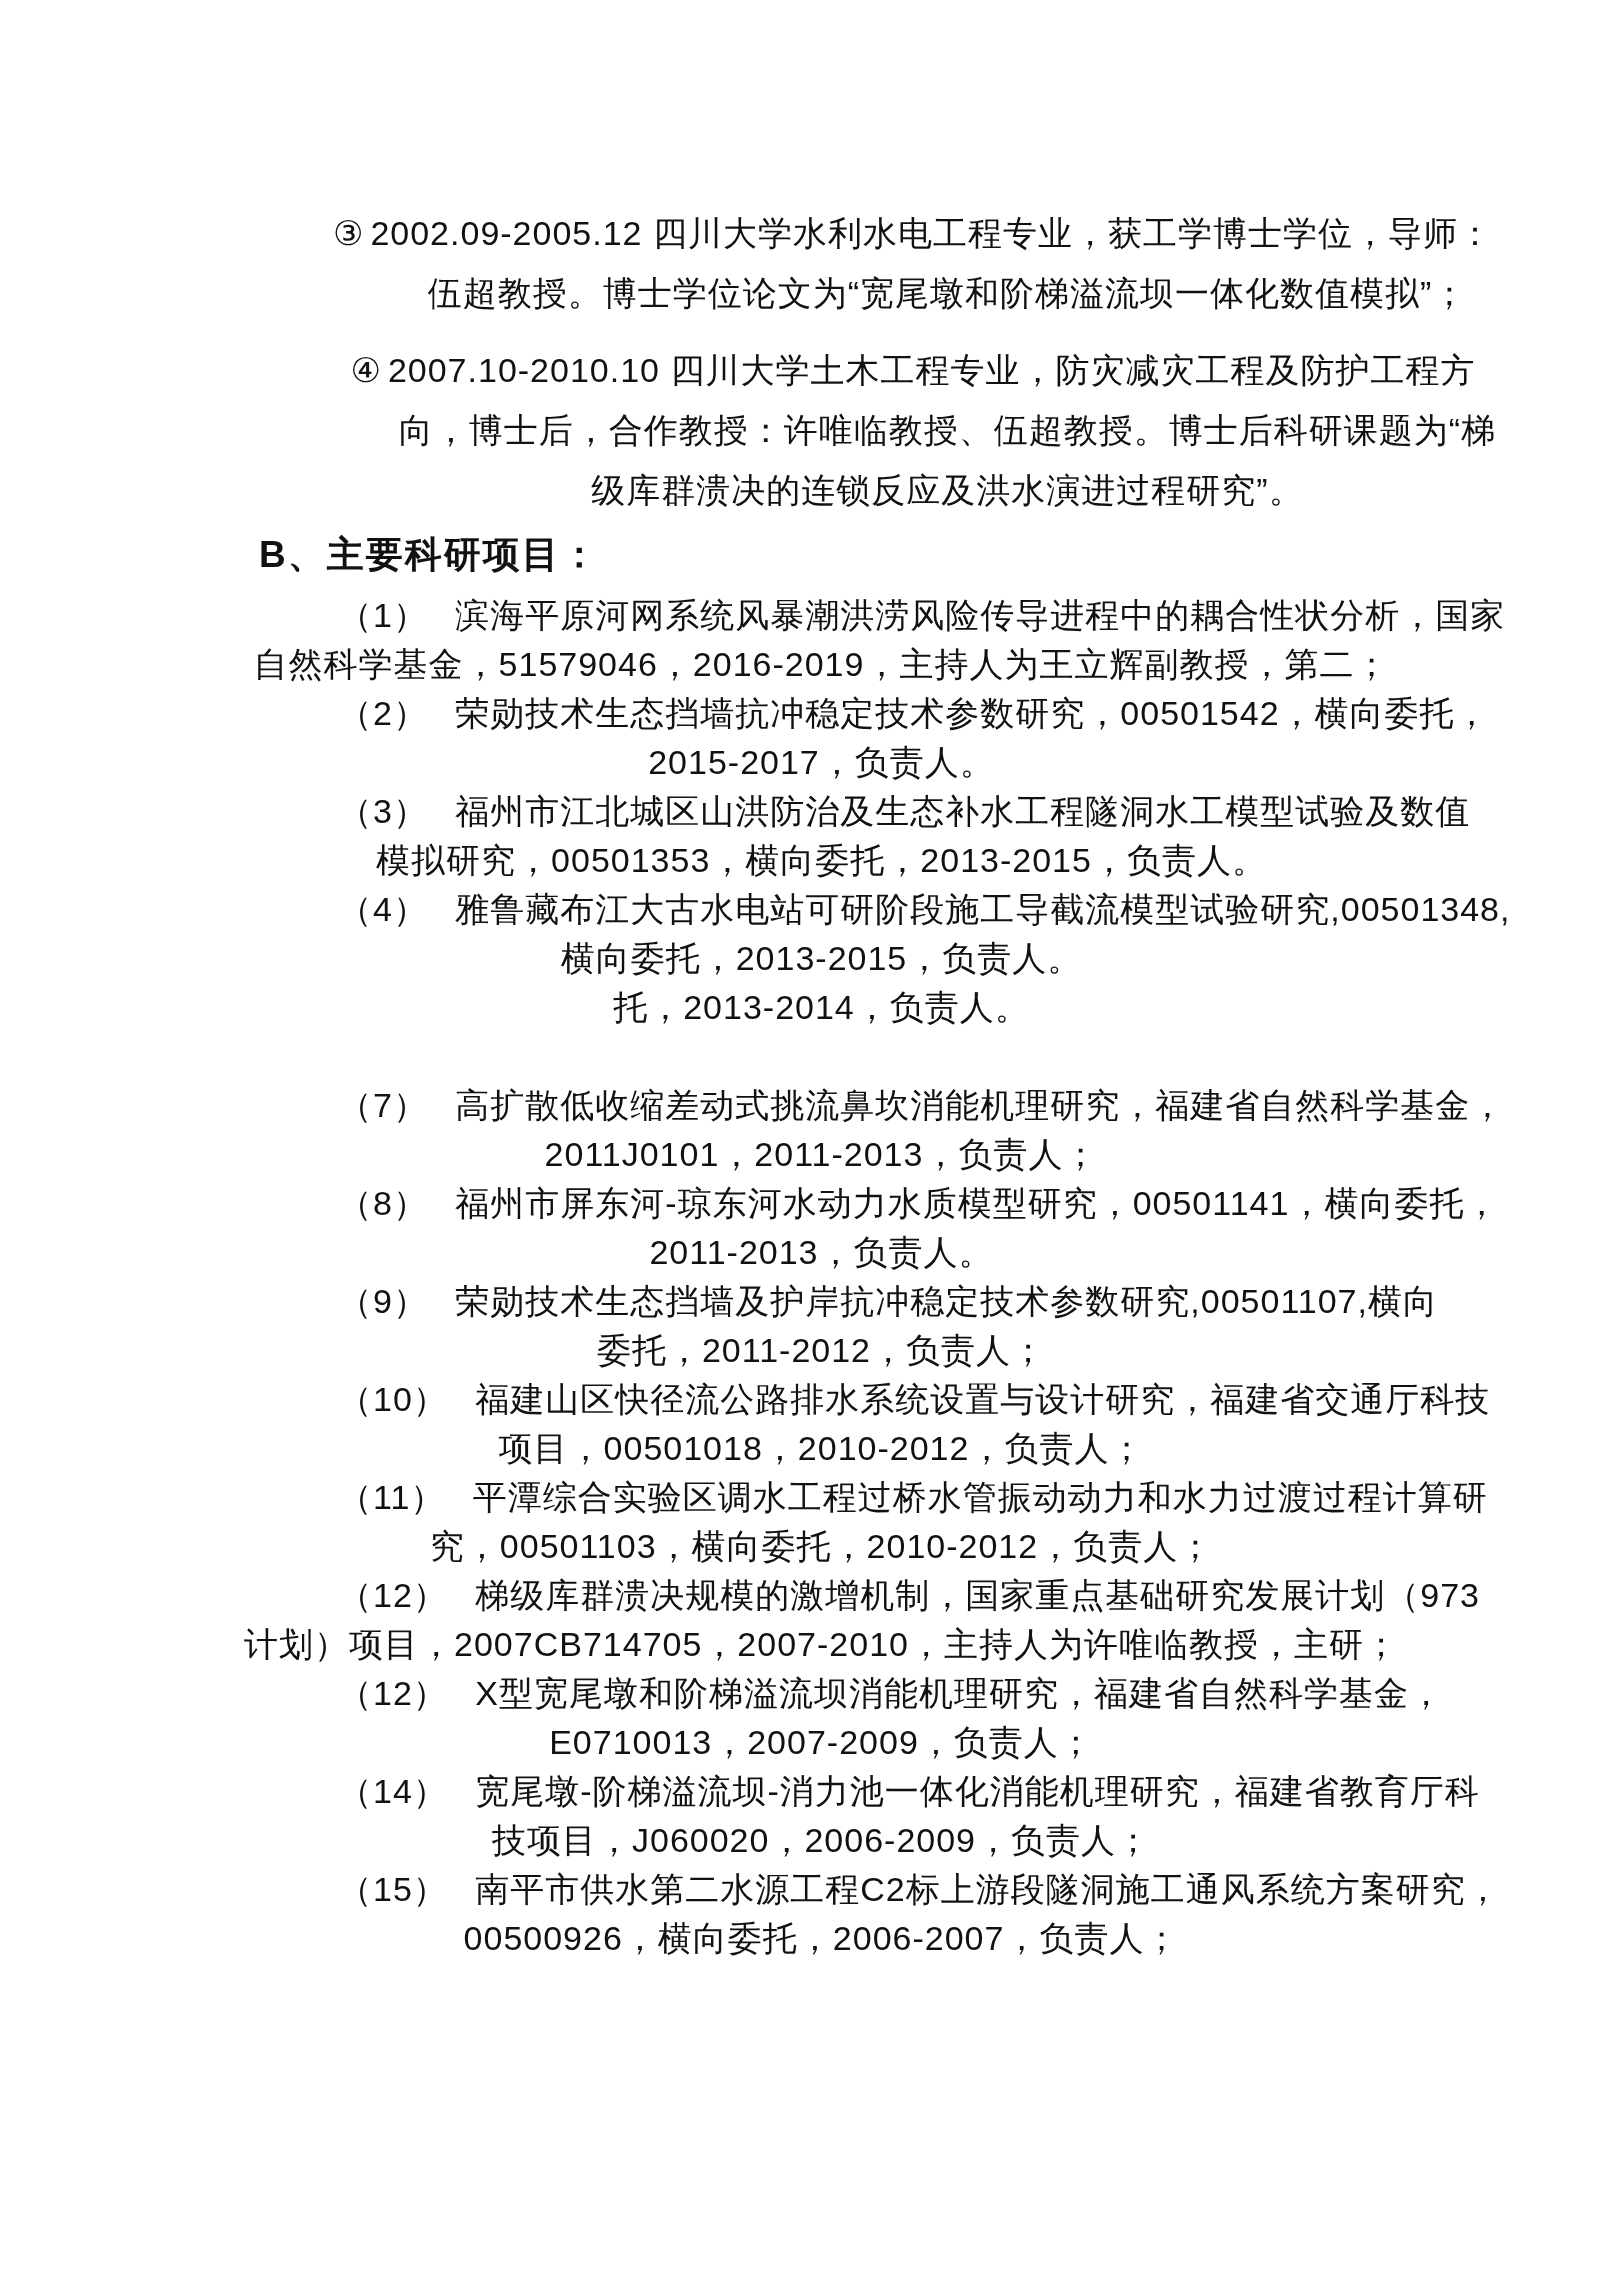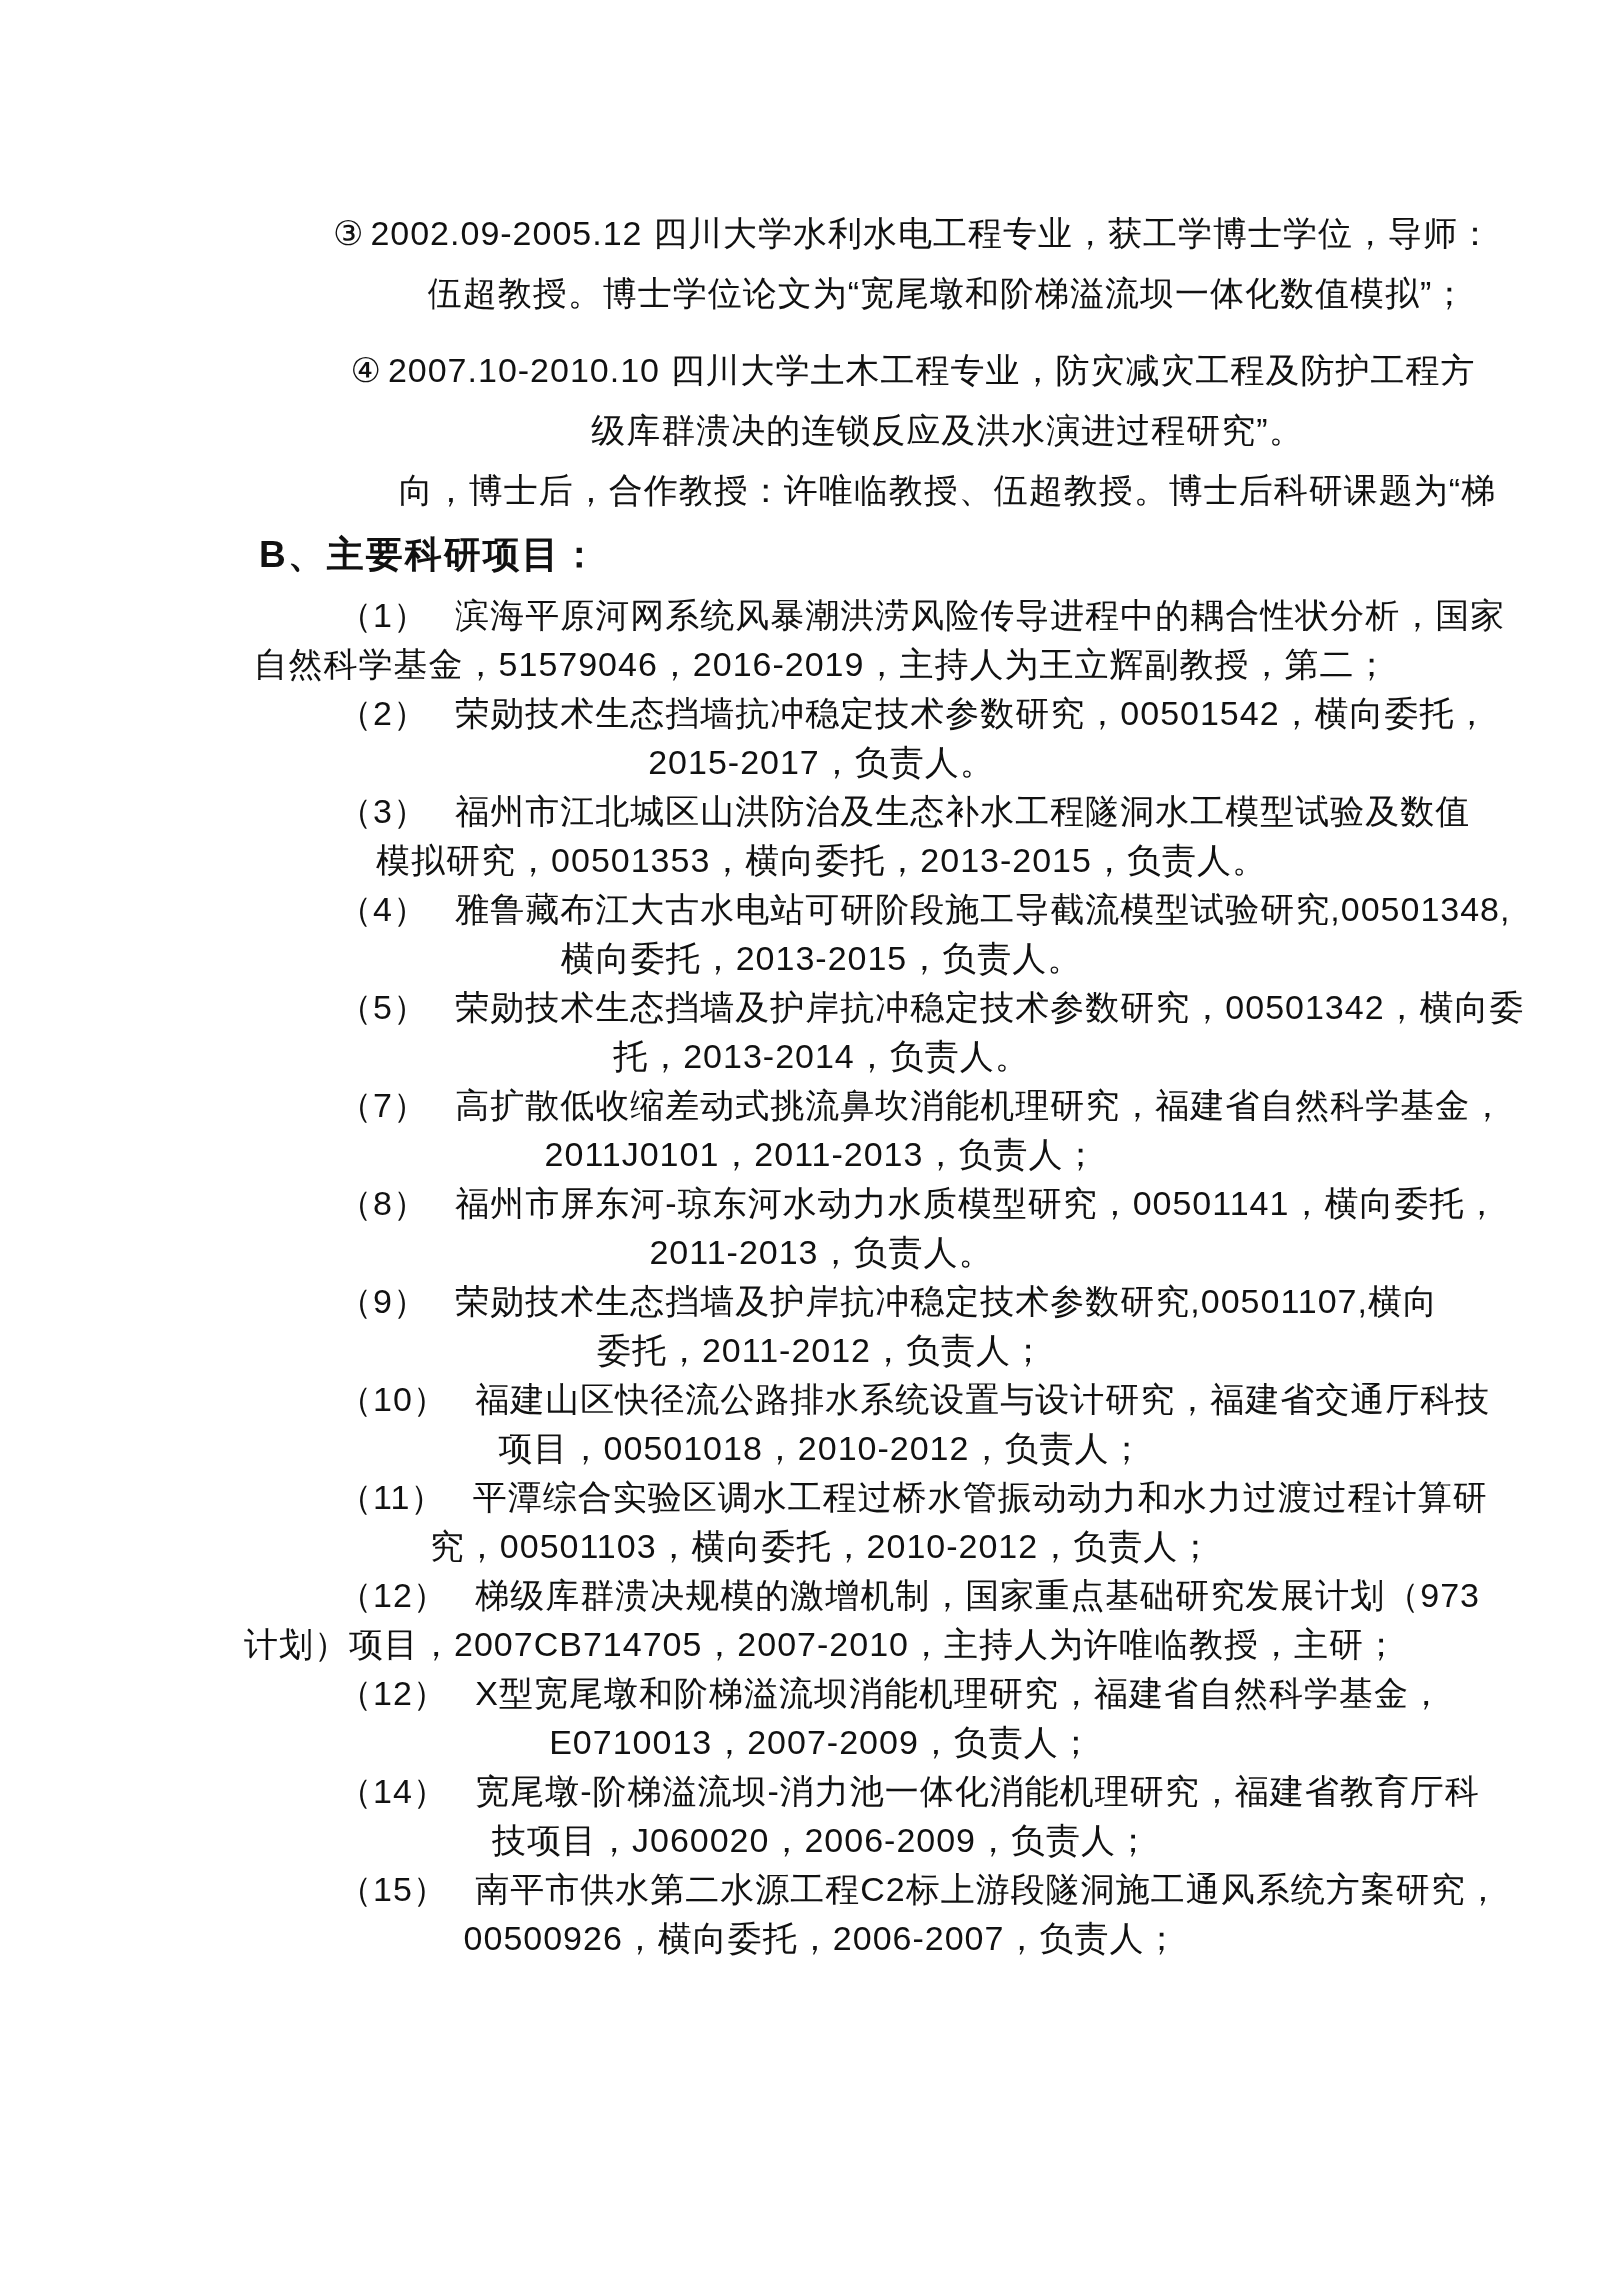--- a/index.html
+++ b/index.html
@@ -35,22 +35,22 @@
 
 <div class="page">
 
   <div class="block edu" style="top:203px;">
     <div class="line first"><span class="marker">③</span><span>2002.09-2005.12 四川大学水利水电工程专业，获工学博士学位，导师：</span></div>
     <div class="line">伍超教授。博士学位论文为“宽尾墩和阶梯溢流坝一体化数值模拟”；</div>
   </div>
 
   <div class="block edu" style="top:340px;">
     <div class="line first"><span class="marker">④</span><span>2007.10-2010.10 四川大学土木工程专业，防灾减灾工程及防护工程方</span></div>
+    <div class="line">向，博士后，合作教授：许唯临教授、伍超教授。博士后科研课题为“梯</div>
     <div class="line">级库群溃决的连锁反应及洪水演进过程研究”。</div>
-    <div class="line">向，博士后，合作教授：许唯临教授、伍超教授。博士后科研课题为“梯</div>
   </div>
 
   <div class="heading">B、主要科研项目：</div>
 
   <div class="projects">
 
     <div class="project">
       <div class="line first"><span class="label">（1）</span><span>滨海平原河网系统风暴潮洪涝风险传导进程中的耦合性状分析，国家</span></div>
       <div class="line">自然科学基金，51579046，2016-2019，主持人为王立辉副教授，第二；</div>
     </div>
@@ -64,21 +64,20 @@
       <div class="line first"><span class="label">（3）</span><span>福州市江北城区山洪防治及生态补水工程隧洞水工模型试验及数值</span></div>
       <div class="line">模拟研究，00501353，横向委托，2013-2015，负责人。</div>
     </div>
 
     <div class="project">
       <div class="line first"><span class="label">（4）</span><span>雅鲁藏布江大古水电站可研阶段施工导截流模型试验研究,00501348,</span></div>
       <div class="line">横向委托，2013-2015，负责人。</div>
     </div>
 
     <div class="project">
-      <div class="line first"><span class="label">（5）</span><span>荣勋技术生态挡墙及护岸抗冲稳定技术参数研究，00501342，横向委</span></div>
       <div class="line">托，2013-2014，负责人。</div>
     </div>
 
 
     <div class="project">
       <div class="line first"><span class="label">（7）</span><span>高扩散低收缩差动式挑流鼻坎消能机理研究，福建省自然科学基金，</span></div>
       <div class="line">2011J0101，2011-2013，负责人；</div>
     </div>
 
     <div class="project">

